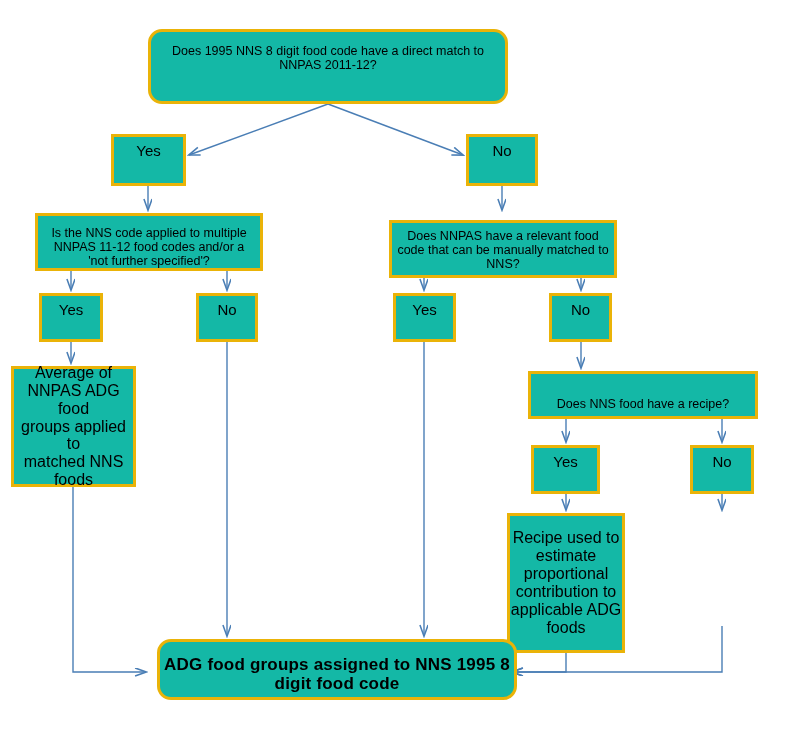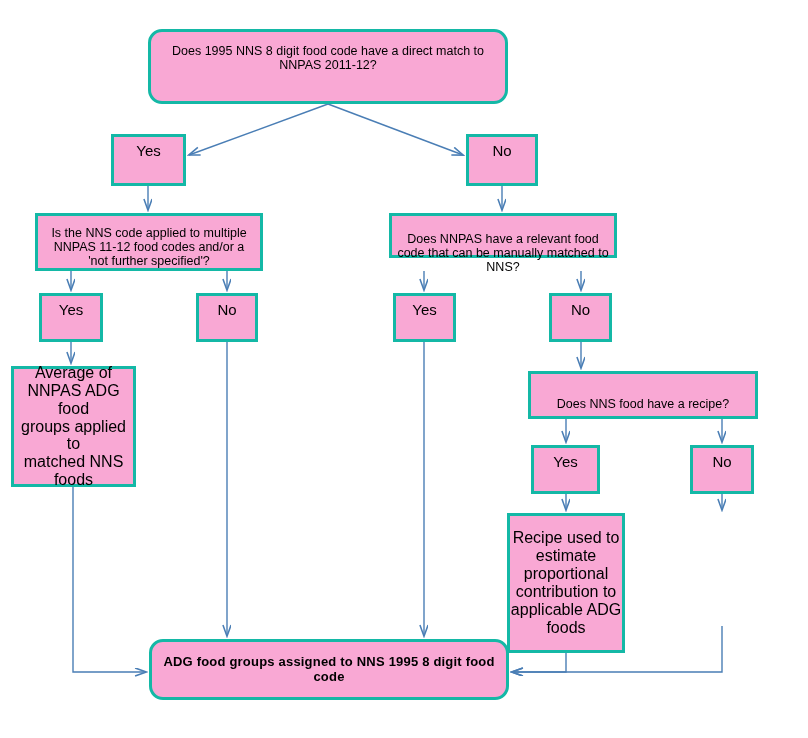--- a/index.html
+++ b/index.html
@@ -22,22 +22,22 @@
     position: absolute;
     left: 0;
     top: 0;
     width: 808px;
     height: 738px;
     pointer-events: none;
   }
   .node {
     position: absolute;
     box-sizing: border-box;
-    background: #f9a8d4;
-    border: 3px solid #14b8a6;
+    background: #14b8a6;
+    border: 3px solid #eab308;
     color: #000000;
     display: flex;
     justify-content: center;
     text-align: center;
     line-height: 1.12;
     z-index: 2;
   }
   .node.rounded {
     border-radius: 14px;
     border-width: 3px;
@@ -56,23 +56,24 @@
     padding-top: 12px;
   }
   .n-answer {
     font-size: 15px;
     padding-top: 6px;
   }
   .n-action {
     font-size: 16px;
   }
   .n-terminal {
-    font-size: 13px;
+    font-size: 17px;
     font-weight: bold;
     letter-spacing: 0.2px;
+    margin-left: 8px;
   }
 </style>
 </head>
 <body>
 
 <div id="canvas">
 
   <svg id="edge-layer" viewBox="0 0 808 738" width="808" height="738" xmlns="http://www.w3.org/2000/svg">
     <defs>
       <marker id="arw" markerWidth="10" markerHeight="10" refX="8.4" refY="3.2" orient="auto" markerUnits="strokeWidth">
@@ -131,21 +132,21 @@
   <div class="node n-answer va-top" style="left:466px; top:134px; width:72px; height:52px;">
     <span class="txt">No</span>
   </div>
 
   <div class="node n-question va-top" style="left:35px; top:213px; width:228px; height:58px; padding-top:6px;align-items:flex-end;">
     <span class="txt">Is the NNS code applied to multiple
 NNPAS 11-12 food codes and/or a
 'not further specified'?</span>
   </div>
 
-  <div class="node n-question va-top" style="left:389px; top:213px; width:228px; height:45px; padding-top:16px;">
+  <div class="node n-question va-top" style="left:389px; top:220px; width:228px; height:58px; padding-top:6px;">
     <span class="txt">Does NNPAS have a relevant food
 code that can be manually matched to
 NNS?</span>
   </div>
 
   <div class="node n-answer va-top" style="left:39px; top:293px; width:64px; height:49px;">
     <span class="txt">Yes</span>
   </div>
 
   <div class="node n-answer va-top" style="left:196px; top:293px; width:62px; height:49px;">

